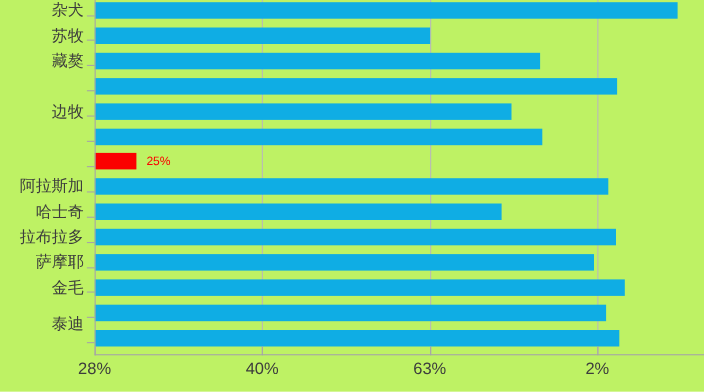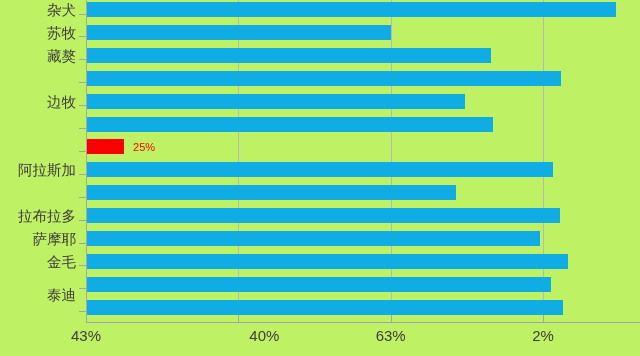--- a/index.html
+++ b/index.html
@@ -122,20 +122,21 @@
 <body>
 
 <div id="chart-root">
 
   <div id="category-axis">
       <div class="cat-label" style="top: 2px;">杂犬</div>
       <div class="cat-label" style="top: 24.9px;">苏牧</div>
       <div class="cat-label" style="top: 47.8px;">藏獒</div>
       <div class="cat-label" style="top: 93.6px;">边牧</div>
       <div class="cat-label" style="top: 162.3px;">阿拉斯加</div>
+      <div class="cat-label" style="top: 185.2px;">哈士奇</div>
       <div class="cat-label" style="top: 208.1px;">拉布拉多</div>
       <div class="cat-label" style="top: 253.9px;">金毛</div>
       <div class="cat-label" style="top: 231px;">萨摩耶</div>
       <div class="cat-label" style="top: 287px; padding-left: 36px;">泰迪</div>
     </div>
 
   <div id="plot-area">
       <div class="gridline" style="left: 152.34px;"></div>
       <div class="gridline" style="left: 304.68px;"></div>
       <div class="gridline" style="left: 457.02px;"></div>
@@ -167,20 +168,20 @@
     <div class="cat-tick" style="top: 128px;"></div>
     <div class="cat-tick" style="top: 151px;"></div>
     <div class="cat-tick" style="top: 174px;"></div>
     <div class="cat-tick" style="top: 197px;"></div>
     <div class="cat-tick" style="top: 220px;"></div>
     <div class="cat-tick" style="top: 243px;"></div>
     <div class="cat-tick" style="top: 265px;"></div>
     <div class="cat-tick" style="top: 288px;"></div>
     <div class="cat-tick" style="top: 311px;"></div>
     <div class="value-tick" style="left: 86px;"></div>
-    <div class="value-tick-label" style="left: 86px;">43%</div>
+    <div class="value-tick-label" style="left: 86px;">28%</div>
     <div class="value-tick" style="left: 238.34px;"></div>
-    <div class="value-tick-label" style="left: 238.34px; margin-left: 26px;">40%</div>
+    <div class="value-tick-label" style="left: 238.34px;">40%</div>
     <div class="value-tick" style="left: 390.68px;"></div>
     <div class="value-tick-label" style="left: 390.68px;">63%</div>
     <div class="value-tick" style="left: 543.02px;"></div>
     <div class="value-tick-label" style="left: 543.02px;">2%</div>
   </div>
 
 </body></html>

